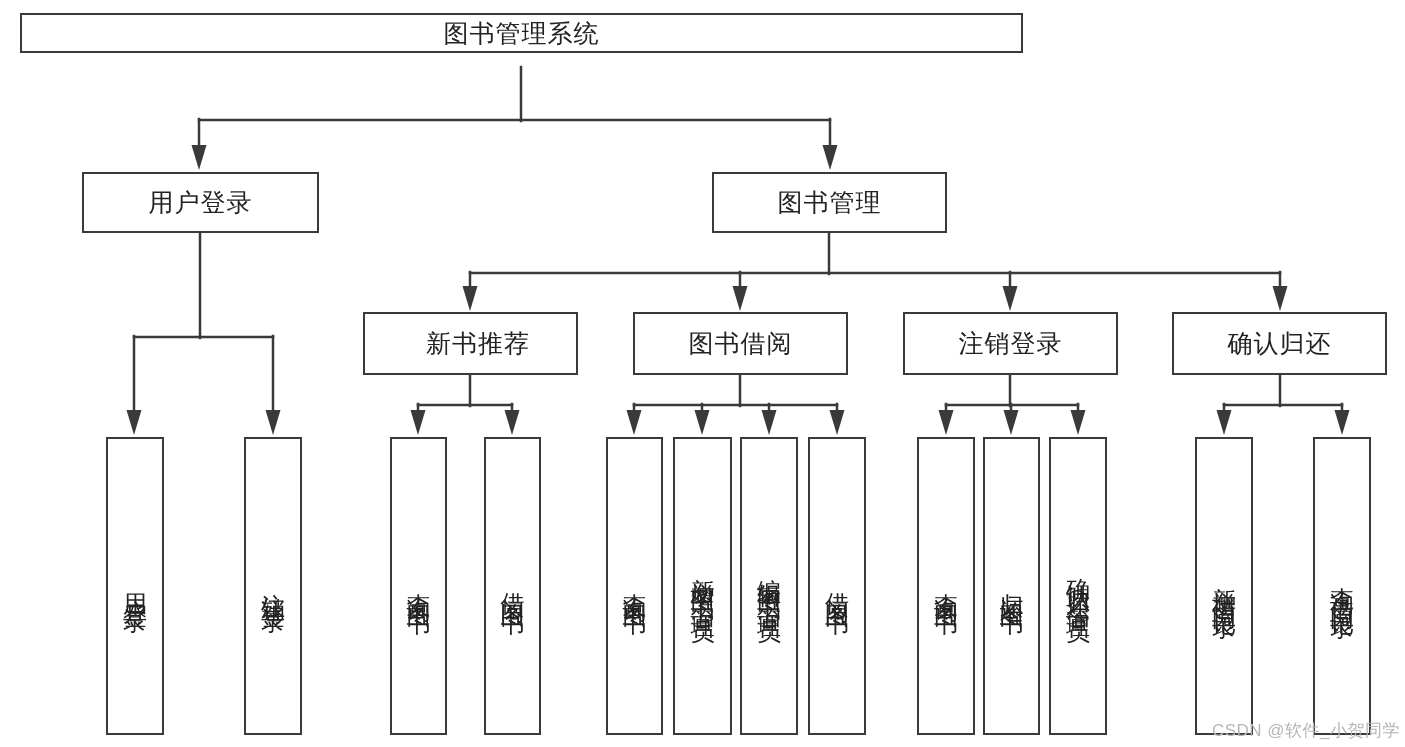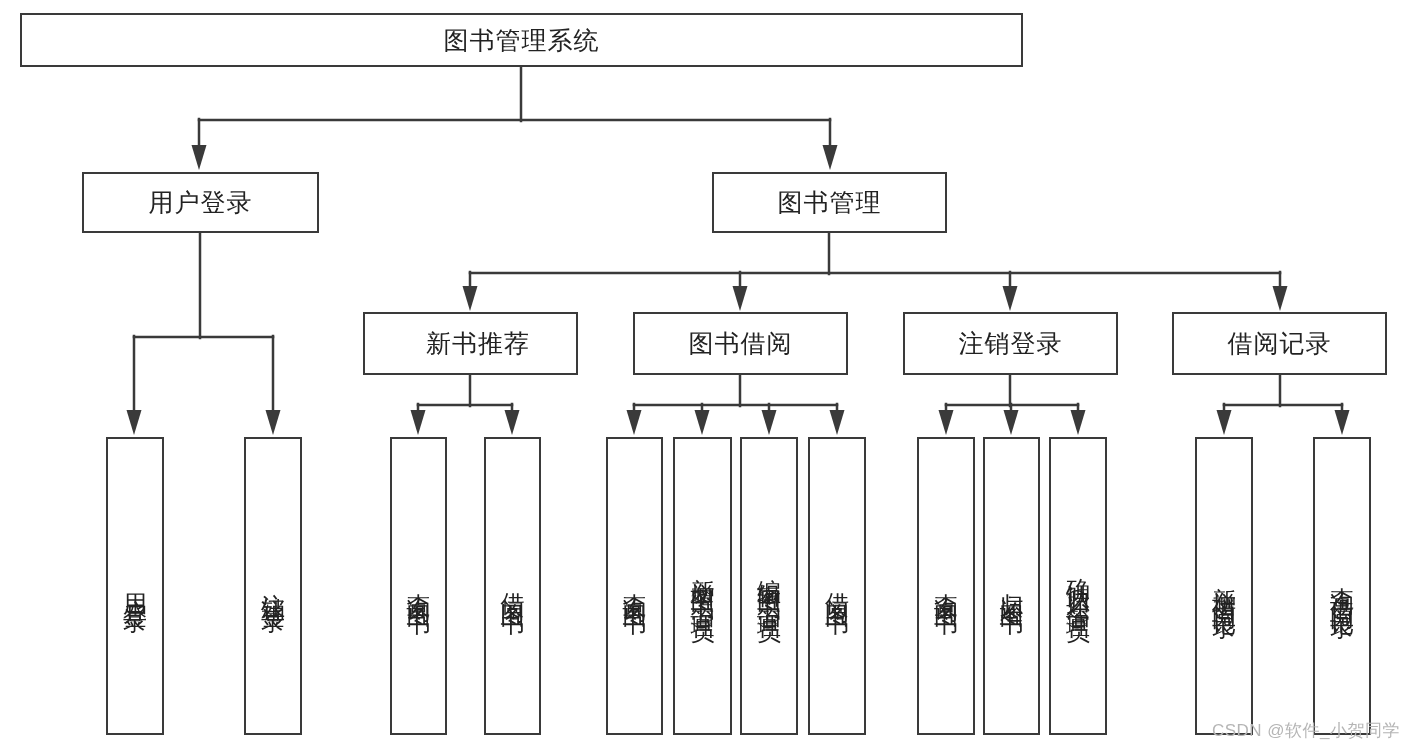--- a/index.html
+++ b/index.html
@@ -129,42 +129,42 @@
       <polygon points="761.5,410 776.5,410 769,435"></polygon>
       <polygon points="829.5,410 844.5,410 837,435"></polygon>
       <polygon points="938.5,410 953.5,410 946,435"></polygon>
       <polygon points="1003.5,410 1018.5,410 1011,435"></polygon>
       <polygon points="1070.5,410 1085.5,410 1078,435"></polygon>
       <polygon points="1216.5,410 1231.5,410 1224,435"></polygon>
       <polygon points="1334.5,410 1349.5,410 1342,435"></polygon>
     </g>
   </svg>
 
-  <div class="hnode" style="left:20px; top:13px; width:1003px; height:54px;">
+  <div class="hnode" style="left:20px; top:13px; width:1003px; height:40px;">
     <span>图书管理系统</span>
   </div>
 
   <div class="hnode" style="left:82px; top:172px; width:237px; height:61px;">
     <span>用户登录</span>
   </div>
   <div class="hnode" style="left:712px; top:172px; width:235px; height:61px;">
     <span>图书管理</span>
   </div>
 
   <div class="hnode" style="left:363px; top:312px; width:215px; height:63px;padding-left:15px;">
     <span>新书推荐</span>
   </div>
   <div class="hnode" style="left:633px; top:312px; width:215px; height:63px;text-align:right;">
     <span>图书借阅</span>
   </div>
   <div class="hnode" style="left:903px; top:312px; width:215px; height:63px;">
     <span>注销登录</span>
   </div>
   <div class="hnode" style="left:1172px; top:312px; width:215px; height:63px;">
-    <span>借阅记录</span>
+    <span>确认归还</span>
   </div>
 
   <div class="vnode" style="left:106px; top:437px; width:58px; height:298px;">
     <span class="vlabel">用户登录</span>
   </div>
   <div class="vnode" style="left:244px; top:437px; width:58px; height:298px;">
     <span class="vlabel">注销登录</span>
   </div>
 
   <div class="vnode" style="left:390px; top:437px; width:57px; height:298px;">

